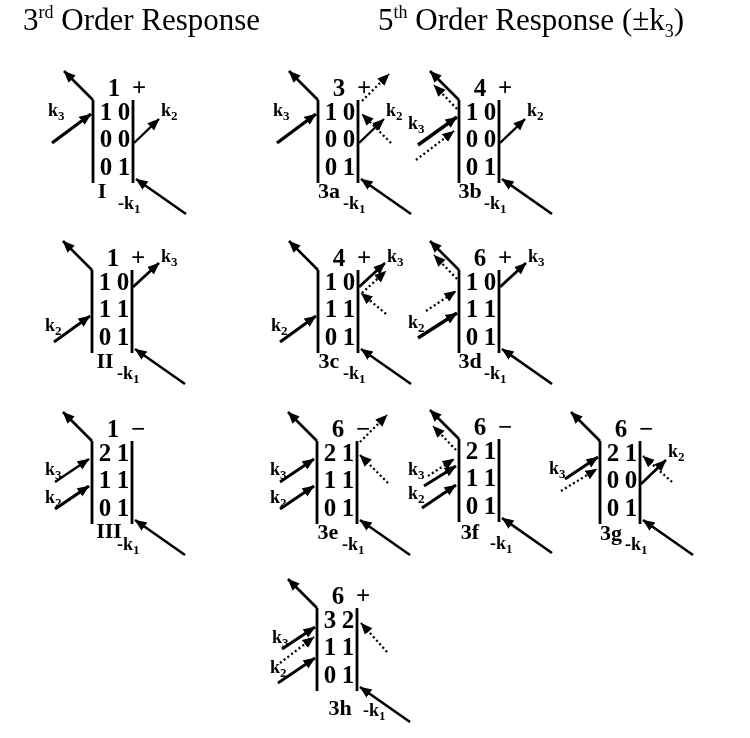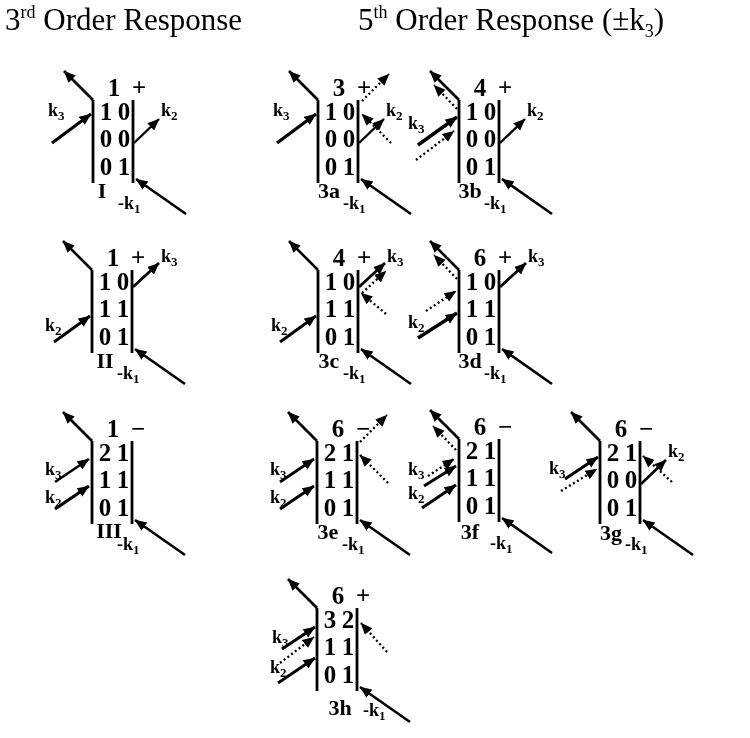--- a/index.html
+++ b/index.html
@@ -7,22 +7,22 @@
     width:750px;height:738px;position:relative;background:#ffffff;
     font-family:"Liberation Serif","DejaVu Serif",serif;color:#000;
     overflow:hidden;
   }
   .title{
     position:absolute;top:2px;font-size:31px;white-space:nowrap;
     font-family:"Liberation Serif","DejaVu Serif",serif;color:#000;
   }
   .title sup{font-size:18px;position:relative;top:-0.05em;vertical-align:super;}
   .title sub{font-size:18px;vertical-align:sub;}
-  .title-left{left:5px;}
-  .title-right{left:358px;}
+  .title-left{left:23px;}
+  .title-right{left:378px;}
   .diag{position:absolute;}
   svg text{font-family:"Liberation Serif","DejaVu Serif",serif;fill:#000;}
 </style>
 </head>
 <body>
 
 <div class="title title-left">
   <span>3</span><sup>rd</sup><span> Order Response</span>
 </div>
 

